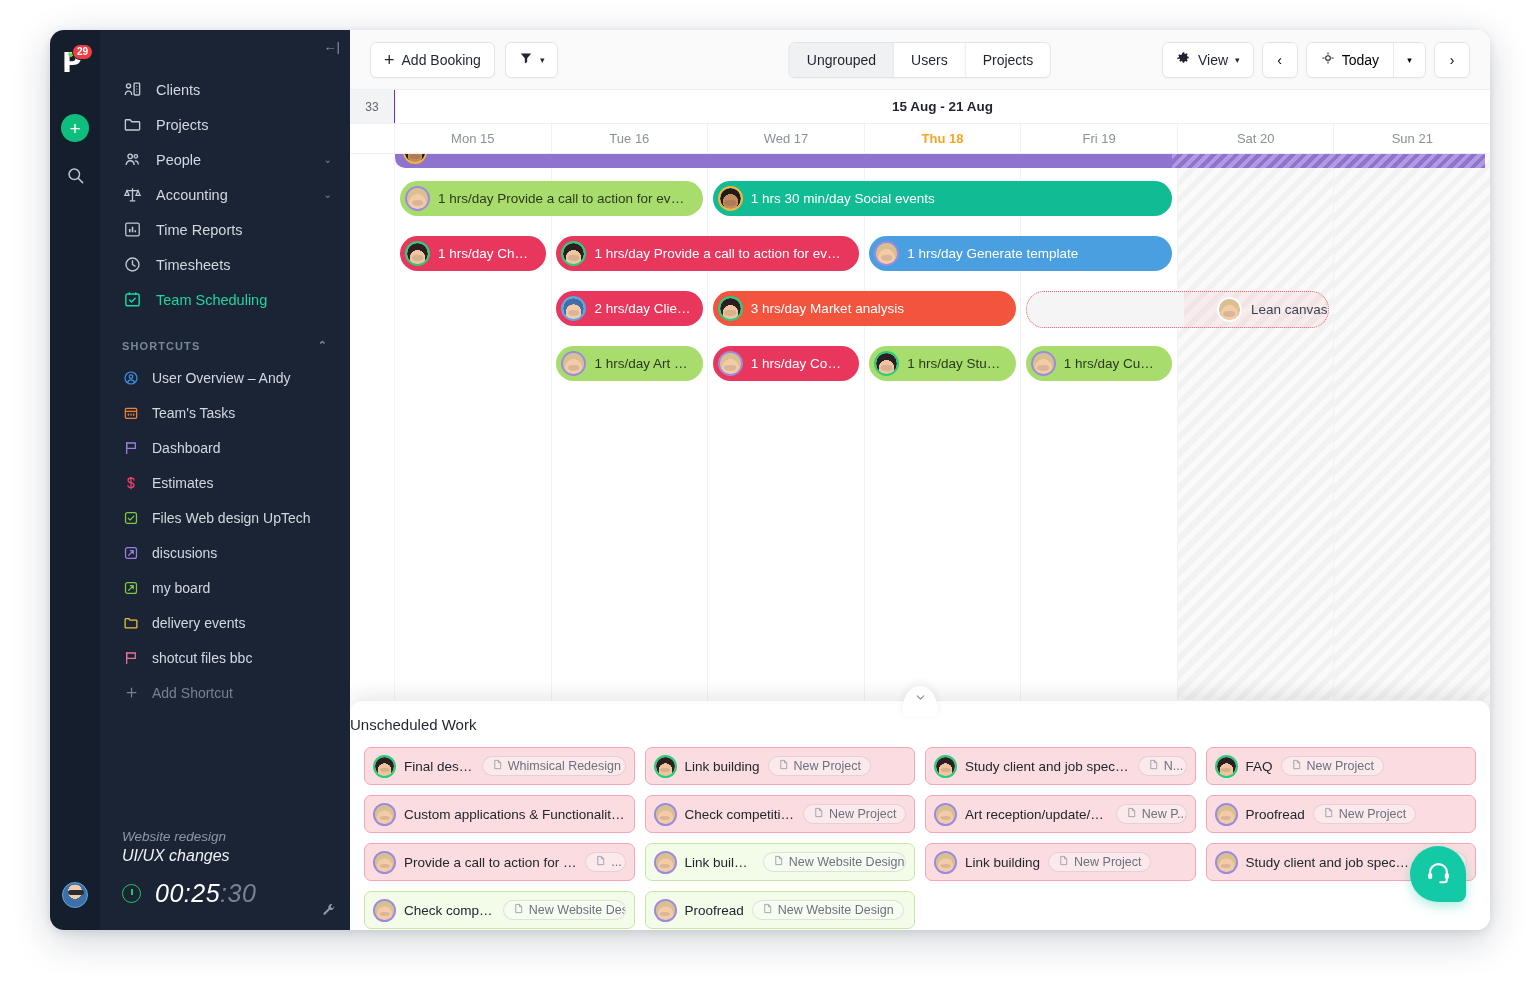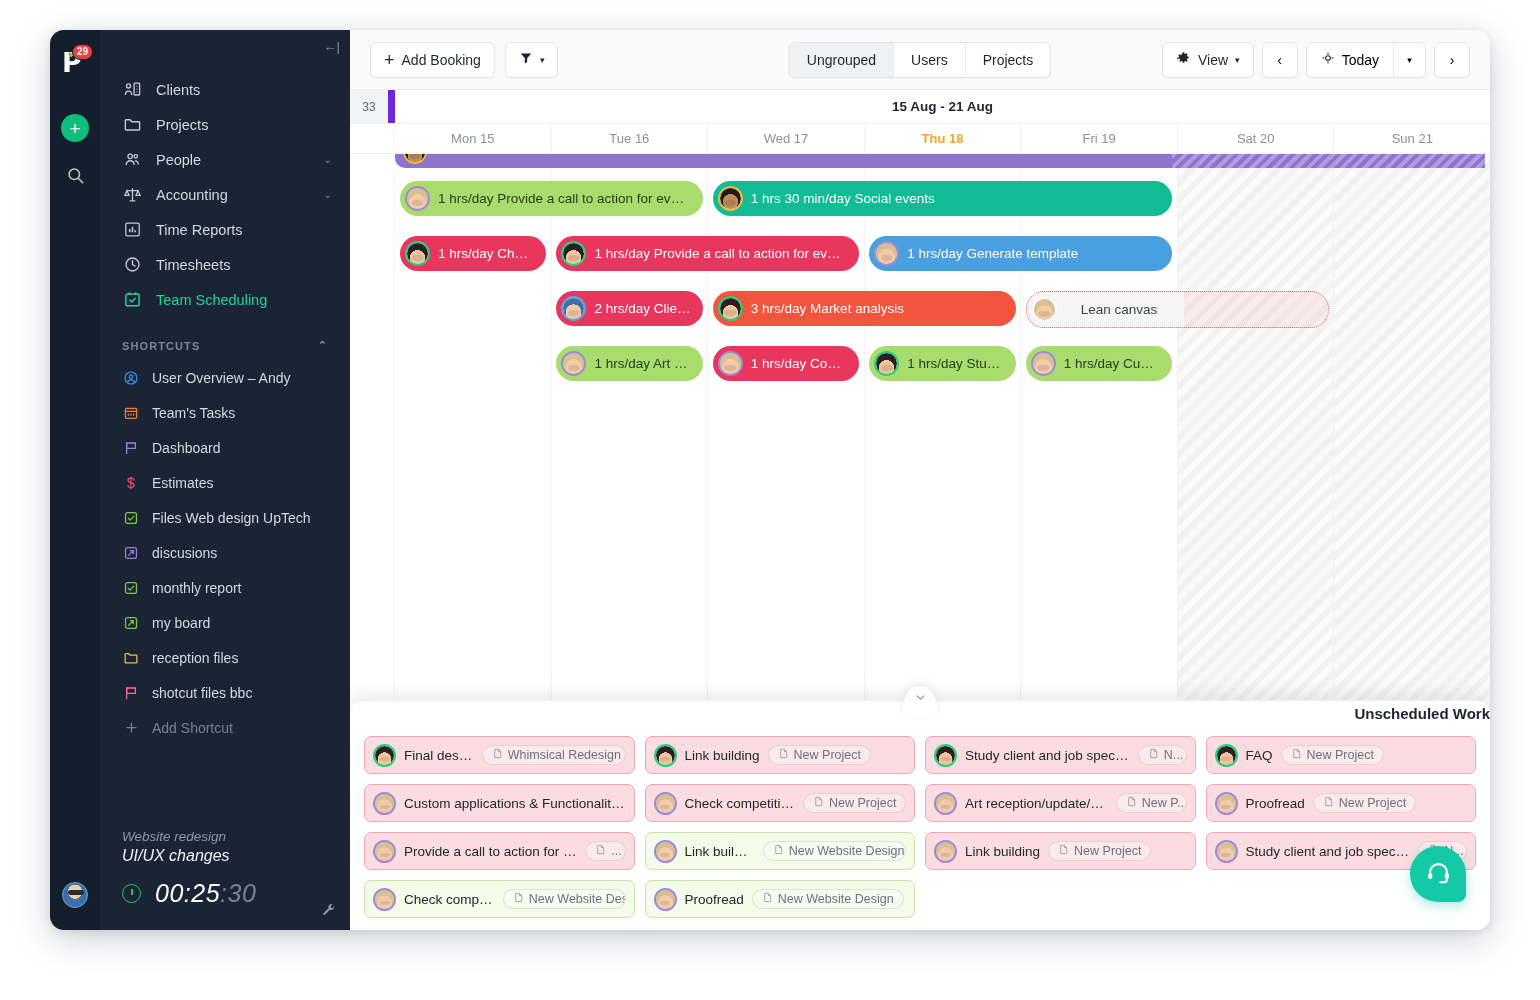--- a/index.html
+++ b/index.html
@@ -145,21 +145,21 @@
   .today-group .b { display:flex; align-items:center; justify-content:center; width:32px; border-left:1px solid #e9eaee; cursor:pointer; font-size:9px;}
 
   
   .cal-head { background:#fff; }
   .weekrow {
     display:flex; height:34px; align-items:stretch; border-bottom:1px solid #eeeff1;
     background:#fafafa;
   }
   .weeknum {
     width:45px; flex:0 0 45px; display:flex; align-items:center; justify-content:center;
-    font-size:12px; color:#5f6673; background:#f2f3f5; border-right:7px solid #6d28d9;
+    font-size:12px; color:#5f6673; background:#f2f3f5; border-right:1px solid #6d28d9;
   }
   .weeklabel { flex:1; display:flex; align-items:center; justify-content:center; font-size:13.5px; font-weight:700; color:#1f2430; background:#fff;}
   .dayrow { display:flex; height:30px; border-bottom:1px solid #eeeff1; }
   .daygut { width:45px; flex:0 0 45px; border-right:1px solid #f2f3f5;}
   .day {
     flex:1; display:flex; align-items:center; justify-content:center;
     font-size:13px; color:#8a9099; border-right:1px solid #f0f1f3;
   }
   .day:last-child { border-right:none; }
   .day.today { color:#f5a623; font-weight:700; }
@@ -195,23 +195,24 @@
   .av.f2::before{background:radial-gradient(circle at 50% 70%, #f0c49e 0 42%, #2a2024 43% 100%);}
   .av.f3::before{background:radial-gradient(circle at 50% 66%, #c08b5e 0 44%, #201a18 45% 100%);}
   .av.f4::before{background:radial-gradient(circle at 50% 68%, #f3cba9 0 44%, #3f6fa8 45% 100%);}
   .av::after{
     content:""; position:absolute; left:50%; top:58%; transform:translateX(-50%);
     width:55%; height:26%; border-radius:40% 40% 50% 50%; background:rgba(0,0,0,.10);
   }
 
   .ghost-bar {
     position:absolute; height:37px; border-radius:18px;
-    border:1.6px dotted #ef5f6b; display:flex; align-items:center; gap:24px;
+    border:1.6px dotted #ef5f6b; display:flex; align-items:center; gap:9px;
     padding-left:5px; font-size:13.5px; color:#3d434e; overflow:hidden;
     background: linear-gradient(to right, #f5f5f6 0 52%, rgba(239,95,107,.09) 52% 100%);
+    justify-content: flex-end;
   }
 
   .purple-strip {
     position:absolute; left:45px; top:0; height:14px; border-radius:0 0 10px 10px;
     background:#8f74cf;
   }
   .purple-strip .hatch {
     position:absolute; right:0; top:0; height:100%; width:0;
     background-image: repeating-linear-gradient(135deg, #b29ae0 0 4px, #8f74cf 4px 8px);
   }
@@ -227,21 +228,21 @@
     background:#fff; border-top:1px solid #ededed; border-radius:12px 12px 0 0;
     box-shadow: 0 -6px 18px rgba(30,36,50,.09);
     z-index: 5;
   }
   .unsched-handle {
     position:absolute; left:50%; top:-15px; transform:translateX(-50%);
     width:34px; height:30px; background:#fff; border-radius:50% 50% 0 0 / 70% 70% 0 0;
     display:flex; align-items:flex-start; justify-content:center; padding-top:5px;
     color:#8a9099; font-size:11px; box-shadow:0 -3px 8px rgba(30,36,50,.07); cursor:pointer;
   }
-  .unsched-title { text-align:right; font-size:15px; font-weight:700; color:#1f2430; padding:4px 0 14px;}
+  .unsched-title { text-align:left; font-size:15px; font-weight:400; color:#1f2430; padding:15px 0 14px;}
   .unsched-grid {
     display:grid; grid-template-columns: repeat(4, 1fr); gap:10px;
     padding: 0 14px;
   }
   .uw {
     height:38px; border-radius:7px; display:flex; align-items:center; gap:8px;
     padding:0 8px; font-size:13.5px; color:#21262f; overflow:hidden; white-space:nowrap; cursor:pointer;
   }
   .uw.pink { background:#fbdde1; border:1px solid #f0a7b1; }
   .uw.green { background:#f3fbe9; border:1px solid #c6e6a4; }
@@ -426,41 +427,32 @@
               <rect x="3.8" y="3.8" width="16.4" height="16.4" rx="3"></rect>
               <path d="M8.4 15.6l7-7M11 8.6h4.4V13" stroke-linecap="round" stroke-linejoin="round"></path>
             </svg>
           </span>
         <span>discusions</span>
       </div>
       <div class="sc-item">
         <span class="ico">
             <svg width="16" height="16" viewBox="0 0 24 24" fill="none" stroke="#7dc93f" stroke-width="1.9">
               <rect x="3.8" y="3.8" width="16.4" height="16.4" rx="3"></rect>
-              <path d="M7.8 12.2l2.8 2.9 5.6-6" stroke-linecap="round" stroke-linejoin="round"></path>
-            </svg>
-          </span>
-        <span>monthly report</span>
-      </div>
-      <div class="sc-item">
-        <span class="ico">
-            <svg width="16" height="16" viewBox="0 0 24 24" fill="none" stroke="#7dc93f" stroke-width="1.9">
-              <rect x="3.8" y="3.8" width="16.4" height="16.4" rx="3"></rect>
               <path d="M8.4 15.6l7-7M11 8.6h4.4V13" stroke-linecap="round" stroke-linejoin="round"></path>
             </svg>
           </span>
         <span>my board</span>
       </div>
       <div class="sc-item">
         <span class="ico">
             <svg width="16" height="16" viewBox="0 0 24 24" fill="none" stroke="#f0c03a" stroke-width="1.9" stroke-linejoin="round">
               <path d="M3.2 6.6a1 1 0 011-1h4.6l1.8 2.2h9.2a1 1 0 011 1v9.6a1 1 0 01-1 1H4.2a1 1 0 01-1-1z"></path>
             </svg>
           </span>
-        <span>reception files</span>
+        <span>delivery events</span>
       </div>
       <div class="sc-item">
         <span class="ico">
             <svg width="16" height="16" viewBox="0 0 24 24" fill="none" stroke="#ee6f9b" stroke-width="1.9">
               <line x1="5.5" y1="3.5" x2="5.5" y2="21"></line>
               <path d="M5.5 4.5h13v8h-13z"></path>
             </svg>
           </span>
         <span>shotcut files bbc</span>
       </div>

